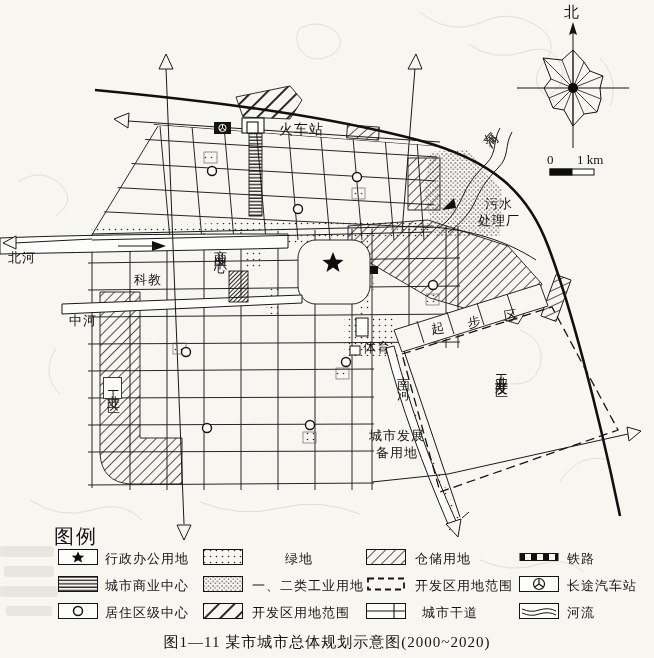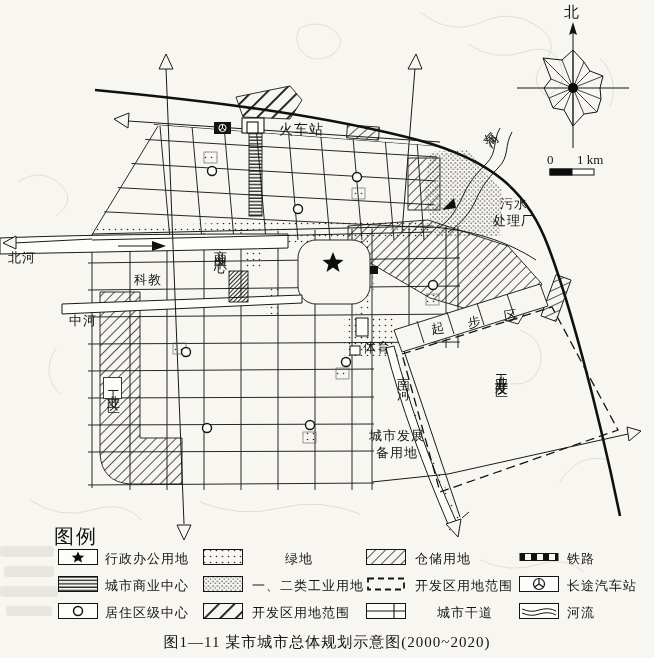--- a/index.html
+++ b/index.html
@@ -254,21 +254,21 @@
     </g>
 
     <g stroke="#141414">
       <rect x="550" y="169" width="44" height="6" fill="#fdfdfb" stroke-width="1"></rect>
       <rect x="550" y="169" width="22" height="6" fill="#0c0c0c" stroke-width="1"></rect>
     </g>
   </svg>
 
   <div class="lbl" style="left:279px;top:121px;font-size:14px;">火车站</div>
   <div class="lbl v" style="left:468px;top:128px;transform:rotate(-48deg);transform-origin:center top;">东河</div>
-  <div class="lbl center" style="left:473px;top:196px;width:52px;padding-left:15px;">污水
+  <div class="lbl center" style="left:473px;top:196px;width:52px;">污水
 处理厂</div>
   <div class="lbl" style="left:8px;top:250px;">北河</div>
   <div class="lbl" style="left:134px;top:272px;">科教</div>
   <div class="lbl v" style="left:211px;top:240px;">商业中心</div>
   <div class="lbl" style="left:69px;top:313px;">中河</div>
   <div class="lbl" style="left:363px;top:340px;">体育</div>
   <div class="lbl rot" style="left:430px;top:322px;letter-spacing:24px;transform:rotate(-10deg);white-space:nowrap;">起步区</div>
   <div class="lbl v wide" style="left:394px;top:366px;">南河</div>
   <div class="lbl v" style="left:492px;top:363px;">工业开发区</div>
   <div class="lbl center" style="left:354px;top:428px;width:86px;">城市发展
@@ -320,21 +320,21 @@
   <svg class="sym" style="left:366px;top:576px;" width="40" height="16">
     <rect x="2" y="2.5" width="36" height="11" fill="none" stroke="#141414" stroke-width="1.8" stroke-dasharray="6 4"></rect>
   </svg>
   <div class="legend-label" style="left:415px;top:577px;">开发区用地范围</div>
 
   <svg class="sym" style="left:366px;top:603px;" width="40" height="16">
     <rect x="0.5" y="0.5" width="39" height="15" fill="#fdfdfb" stroke="#141414"></rect>
     <line x1="1" y1="8" x2="39" y2="8" stroke="#141414" stroke-width="1.1"></line>
     <line x1="28" y1="1" x2="28" y2="15" stroke="#141414" stroke-width="1.1"></line>
   </svg>
-  <div class="legend-label" style="left:437px;top:604px;">城市干道</div>
+  <div class="legend-label" style="left:422px;top:604px;">城市干道</div>
 
   <svg class="sym" style="left:519px;top:549px;" width="40" height="16">
     <rect x="1" y="4.5" width="38" height="7" fill="url(#prail)" stroke="#141414" stroke-width="1"></rect>
   </svg>
   <div class="legend-label" style="left:567px;top:550px;">铁路</div>
 
   <svg class="sym" style="left:519px;top:576px;" width="40" height="16">
     <rect x="0.5" y="0.5" width="39" height="15" fill="#fdfdfb" stroke="#141414"></rect>
     <circle cx="20" cy="8" r="5.5" fill="none" stroke="#141414" stroke-width="1.2"></circle>
     <line x1="20" y1="8" x2="20" y2="2.8" stroke="#141414" stroke-width="1.2"></line>

